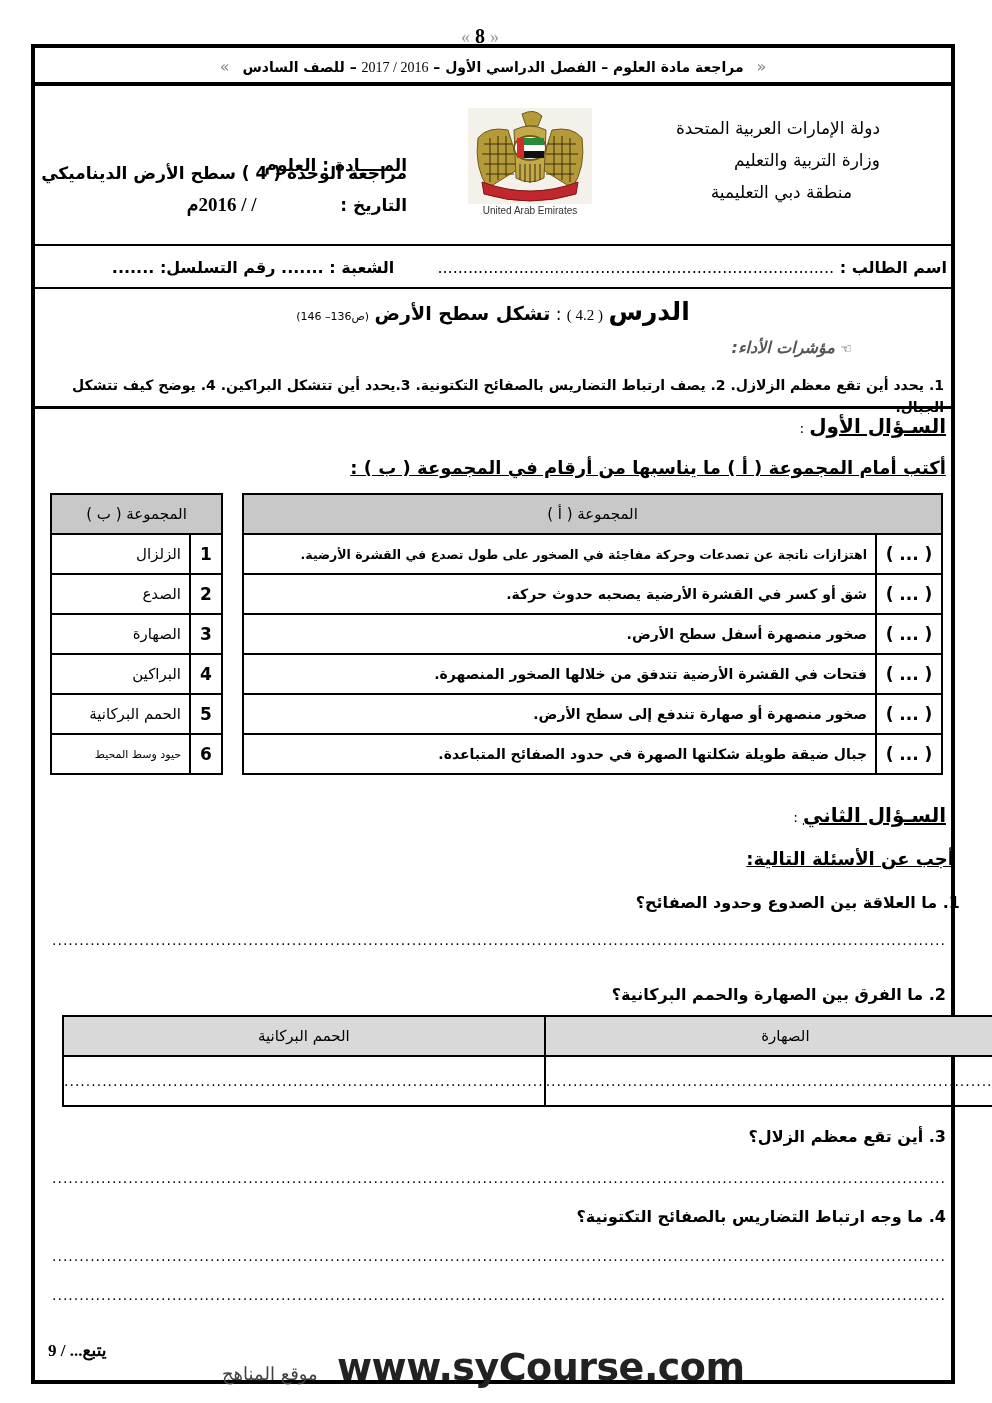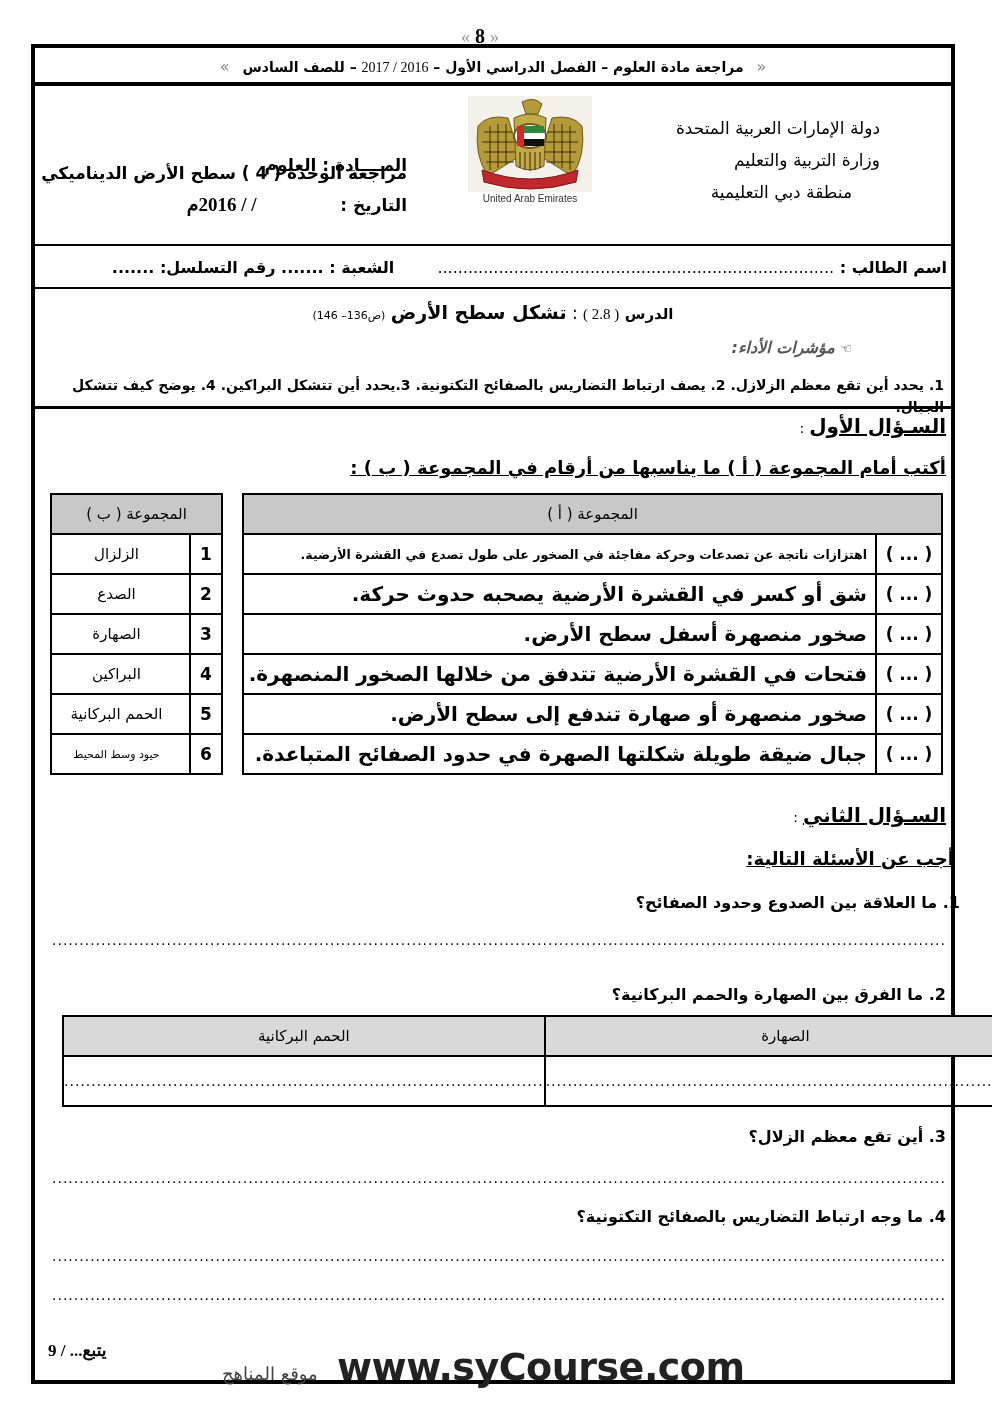--- a/index.html
+++ b/index.html
@@ -13,21 +13,21 @@
   #page-num .br { color: #999; font-weight: normal; font-size: 18px; }
 
   #frame { left: 31px; top: 44px; width: 924px; height: 1340px; border: 4px solid #000; }
   #title-bar { left: 35px; top: 48px; width: 916px; height: 38px; border-bottom: 4px solid #000; text-align: center; font-size: 14px; line-height: 38px; font-weight: bold; }
   #title-bar .yr { font-family: "Liberation Serif", serif; font-weight: normal; font-size: 14px; }
   #title-bar .gl { color: #888; font-weight: normal; font-size: 16px; padding: 0 8px; }
 
   .hdr-right { right: 112px; width: 240px; text-align: right; font-size: 17px; line-height: 30px; }
   .hdr-left { right: 585px; width: 380px; text-align: right; font-size: 17px; line-height: 30px; }
 
-  #emblem { left: 468px; top: 96px; width: 124px; height: 108px; }
+  #emblem { left: 468px; top: 108px; width: 124px; height: 108px; }
   #emblem .cap { position: absolute; left: 0; bottom: 0; width: 124px; text-align: center; font-size: 10px; color: #333; font-family: "Liberation Sans", sans-serif; }
 
   .hline { position: absolute; left: 35px; width: 916px; height: 3px; background: #000; }
 
   #student-row { left: 45px; width: 902px; top: 253px; height: 30px; font-size: 16px; font-weight: bold; line-height: 30px; }
 
   #lesson { left: 35px; width: 916px; top: 298px; text-align: center; font-size: 17px; line-height: 28px; }
   #lesson .small { font-size: 11px; font-weight: normal; }
   #lesson .num { font-family: "Liberation Serif", serif; font-size: 15px; font-weight: normal; }
 
@@ -37,26 +37,26 @@
   .q-title { font-size: 20px; font-weight: bold; text-decoration: underline; }
   .q-colon { font-size: 14px; font-weight: normal; }
   .instr { font-size: 18px; font-weight: bold; text-decoration: underline; }
 
   table { border-collapse: collapse; }
   .tbl td, .tbl th { border: 2px solid #000; }
   #tbl-b { left: 50px; top: 493px; width: 173px; padding-left: 42px; }
   #tbl-b th { background: #c8c8c8; height: 40px; font-weight: normal; font-size: 15px; }
   #tbl-b td { height: 40px; font-size: 15px; }
   #tbl-b td.n { width: 32px; text-align: center; font-weight: bold; font-size: 17px; }
-  #tbl-b td.t { text-align: center; padding-right: 8px; }
+  #tbl-b td.t { text-align: right; padding-right: 8px; }
   #tbl-b td.t.sm { font-size: 11px; }
 
   #tbl-a { left: 242px; top: 493px; width: 701px; }
   #tbl-a th { background: #c8c8c8; height: 40px; font-weight: normal; font-size: 15px; margin-top: 7px; }
-  #tbl-a td { height: 40px; font-size: 20px; font-weight: bold; }
+  #tbl-a td { height: 40px; font-size: 14px; font-weight: bold; }
   #tbl-a td.p { width: 66px; text-align: center; font-weight: bold; font-size: 17px; }
   #tbl-a td.t { text-align: right; padding-right: 8px; }
   #tbl-a td.t.sm { font-size: 12.5px; }
 
   .q-item { font-size: 16px; font-weight: bold; text-align: right; }
   .dots { left: 52px; width: 892px; overflow: hidden; white-space: nowrap; font-size: 14px; letter-spacing: 1px; color: #000; direction: ltr; }
 
   #tbl-diff { left: 62px; top: 1015px; width: 882px; }
   #tbl-diff th { background: #d9d9d9; height: 40px; font-weight: normal; font-size: 15px; width: 50%; }
   #tbl-diff td { height: 50px; text-align: center; font-size: 14px; letter-spacing: 1px; overflow: hidden; white-space: nowrap; }
@@ -152,22 +152,22 @@
   <span>اسم الطالب :</span>
   <span style="font-weight:normal;">..............................................................................</span>
   <span style="display:inline-block; width:32px;"></span>
   <span>الشعبة : .......</span>
   <span>رقم التسلسل: .......</span>
 </div>
 
 <div class="hline" style="top:287px; height:2px;"></div>
 
 <div id="lesson" class="abs rtl">
-  <span class="bold" style="font-size:15px;">الدرس</span>
-  <span class="num">( 2.8 )</span>
+  <span class="bold" style="font-size:25px;">الدرس</span>
+  <span class="num">( 4.2 )</span>
   <span>:</span>
   <span class="bold" style="font-size:19px;">تشكل سطح الأرض</span>
   <span class="small">(ص136– 146)</span>
 </div>
 
 <div id="indicators-title" class="abs rtl">
   <span style="font-style:normal; font-size:13px;">☜</span>
   <span>مؤشرات الأداء:</span>
 </div>
 <div id="indicators-text" class="abs rtl">1. يحدد أين تقع معظم الزلازل. 2. يصف ارتباط التضاريس بالصفائح التكتونية. 3.يحدد أين تتشكل البراكين. 4. يوضح كيف تتشكل الجبال.</div>

